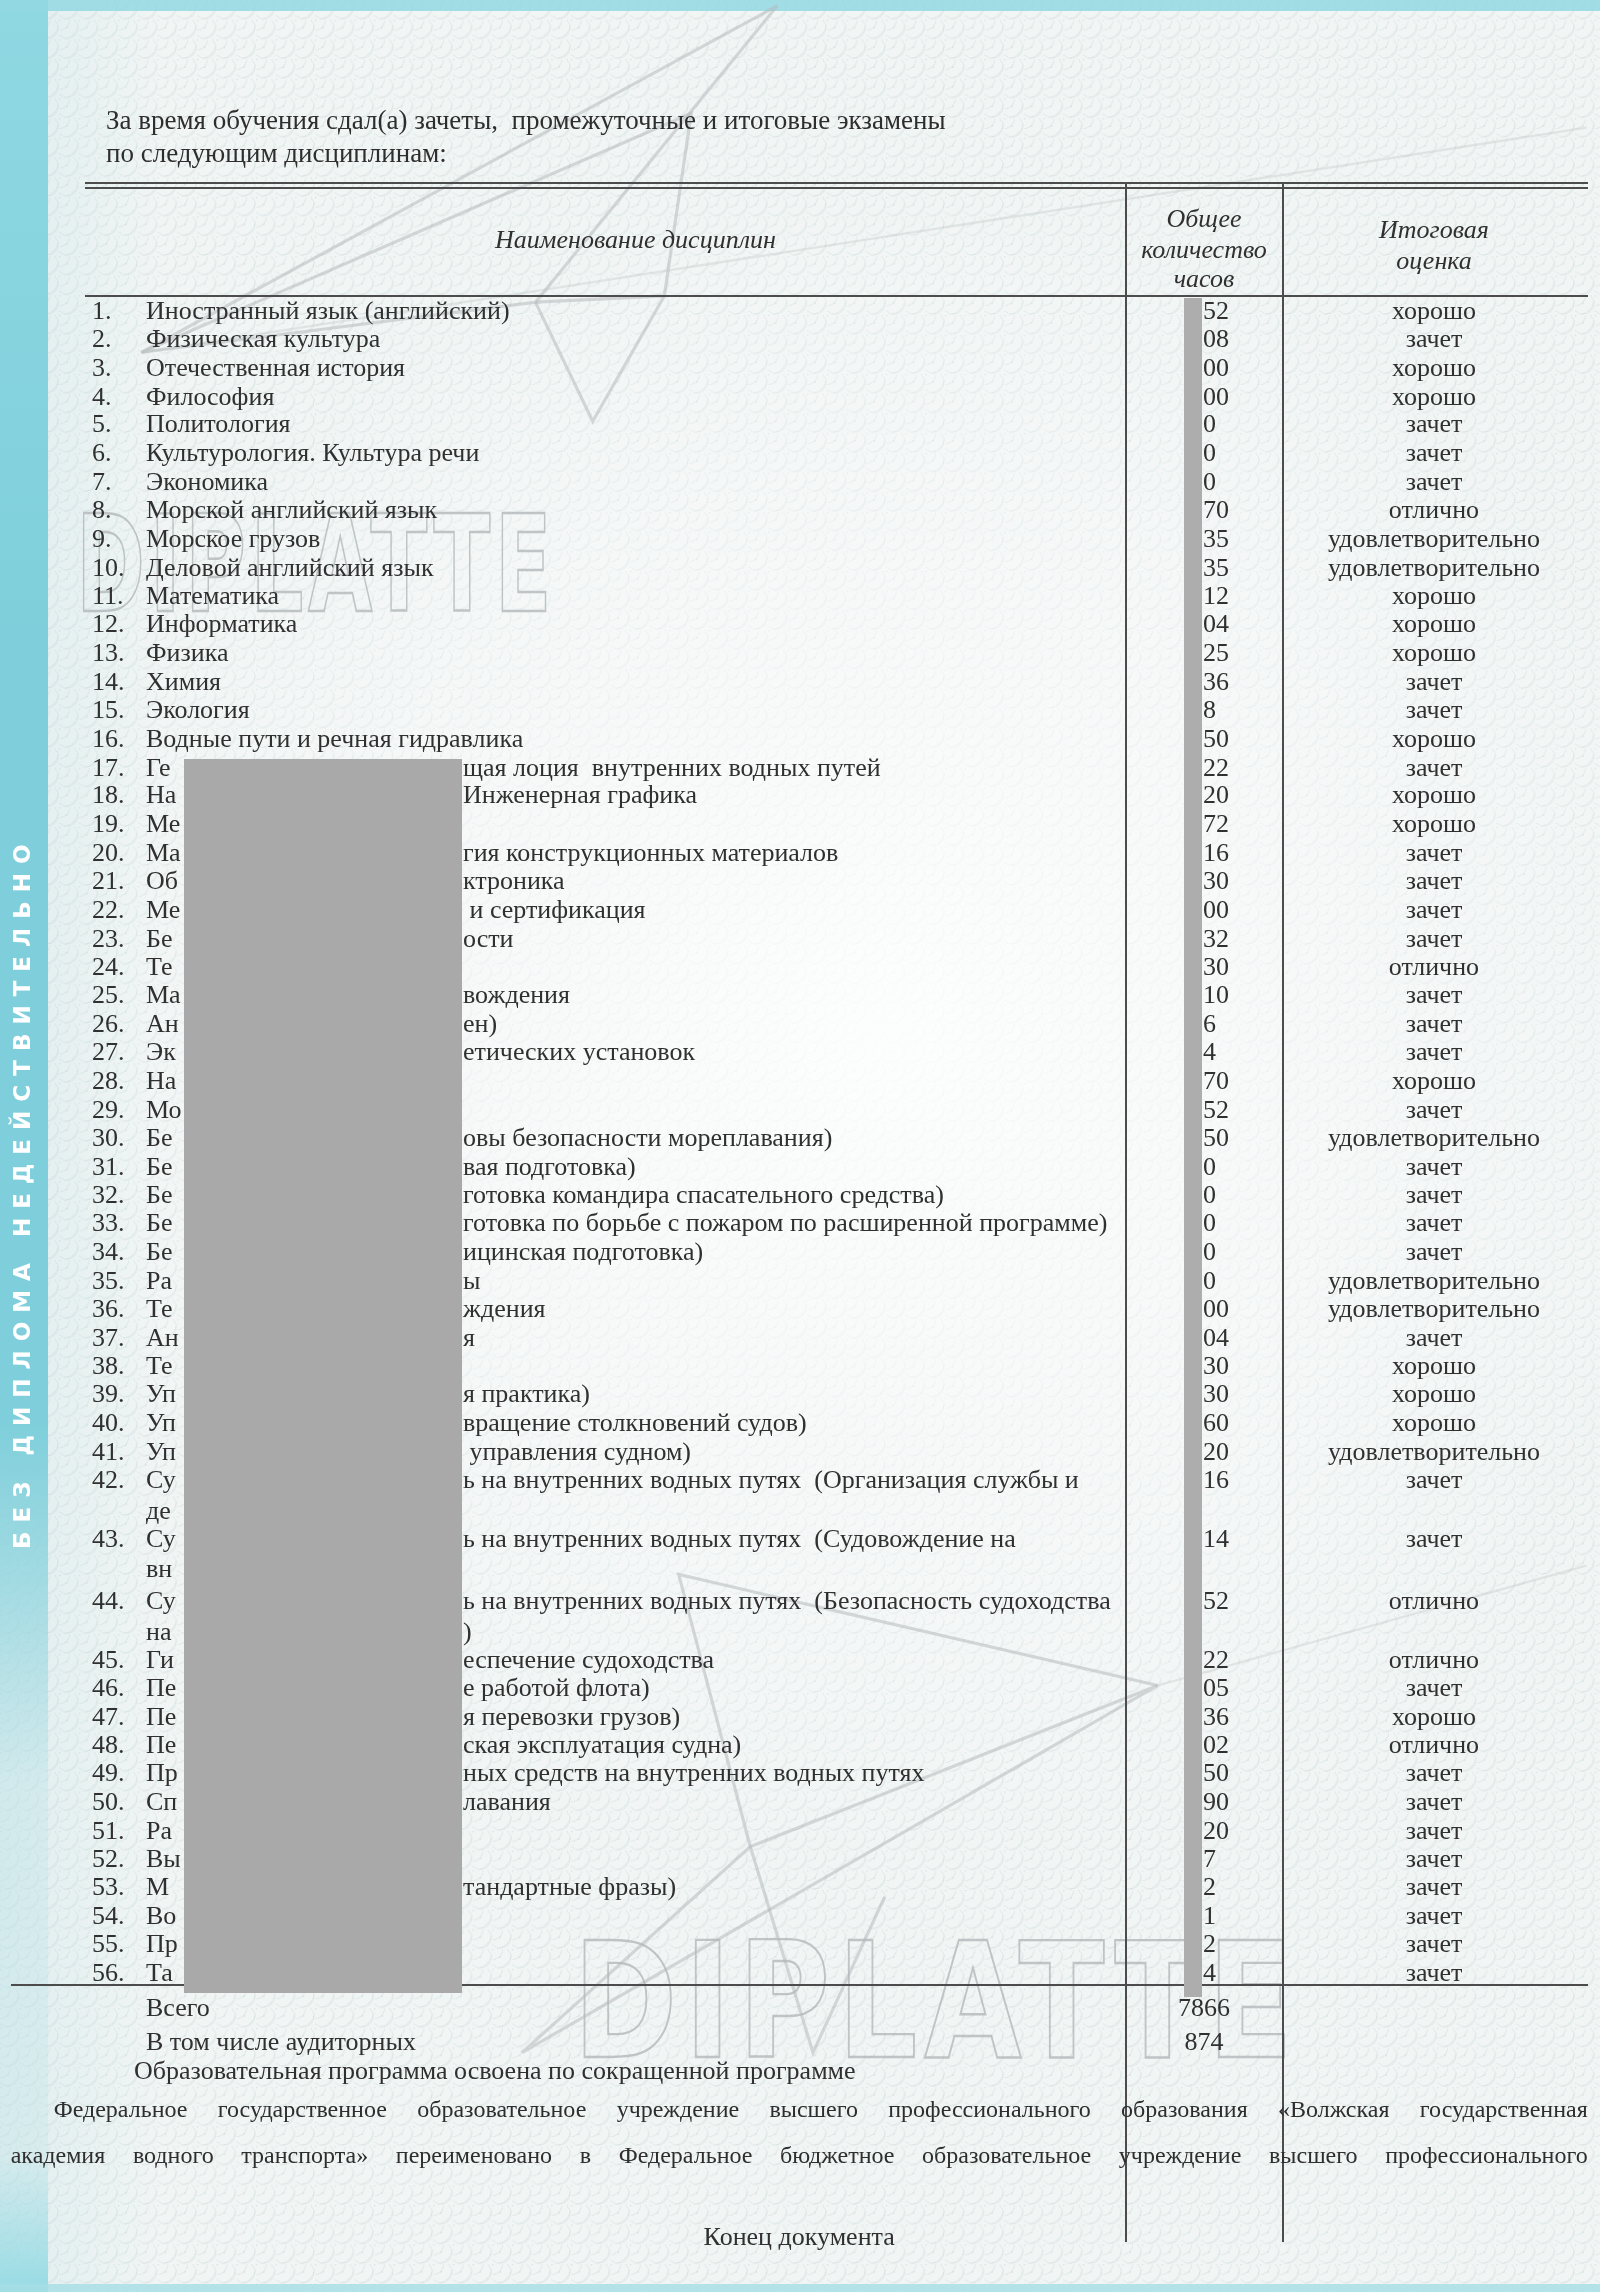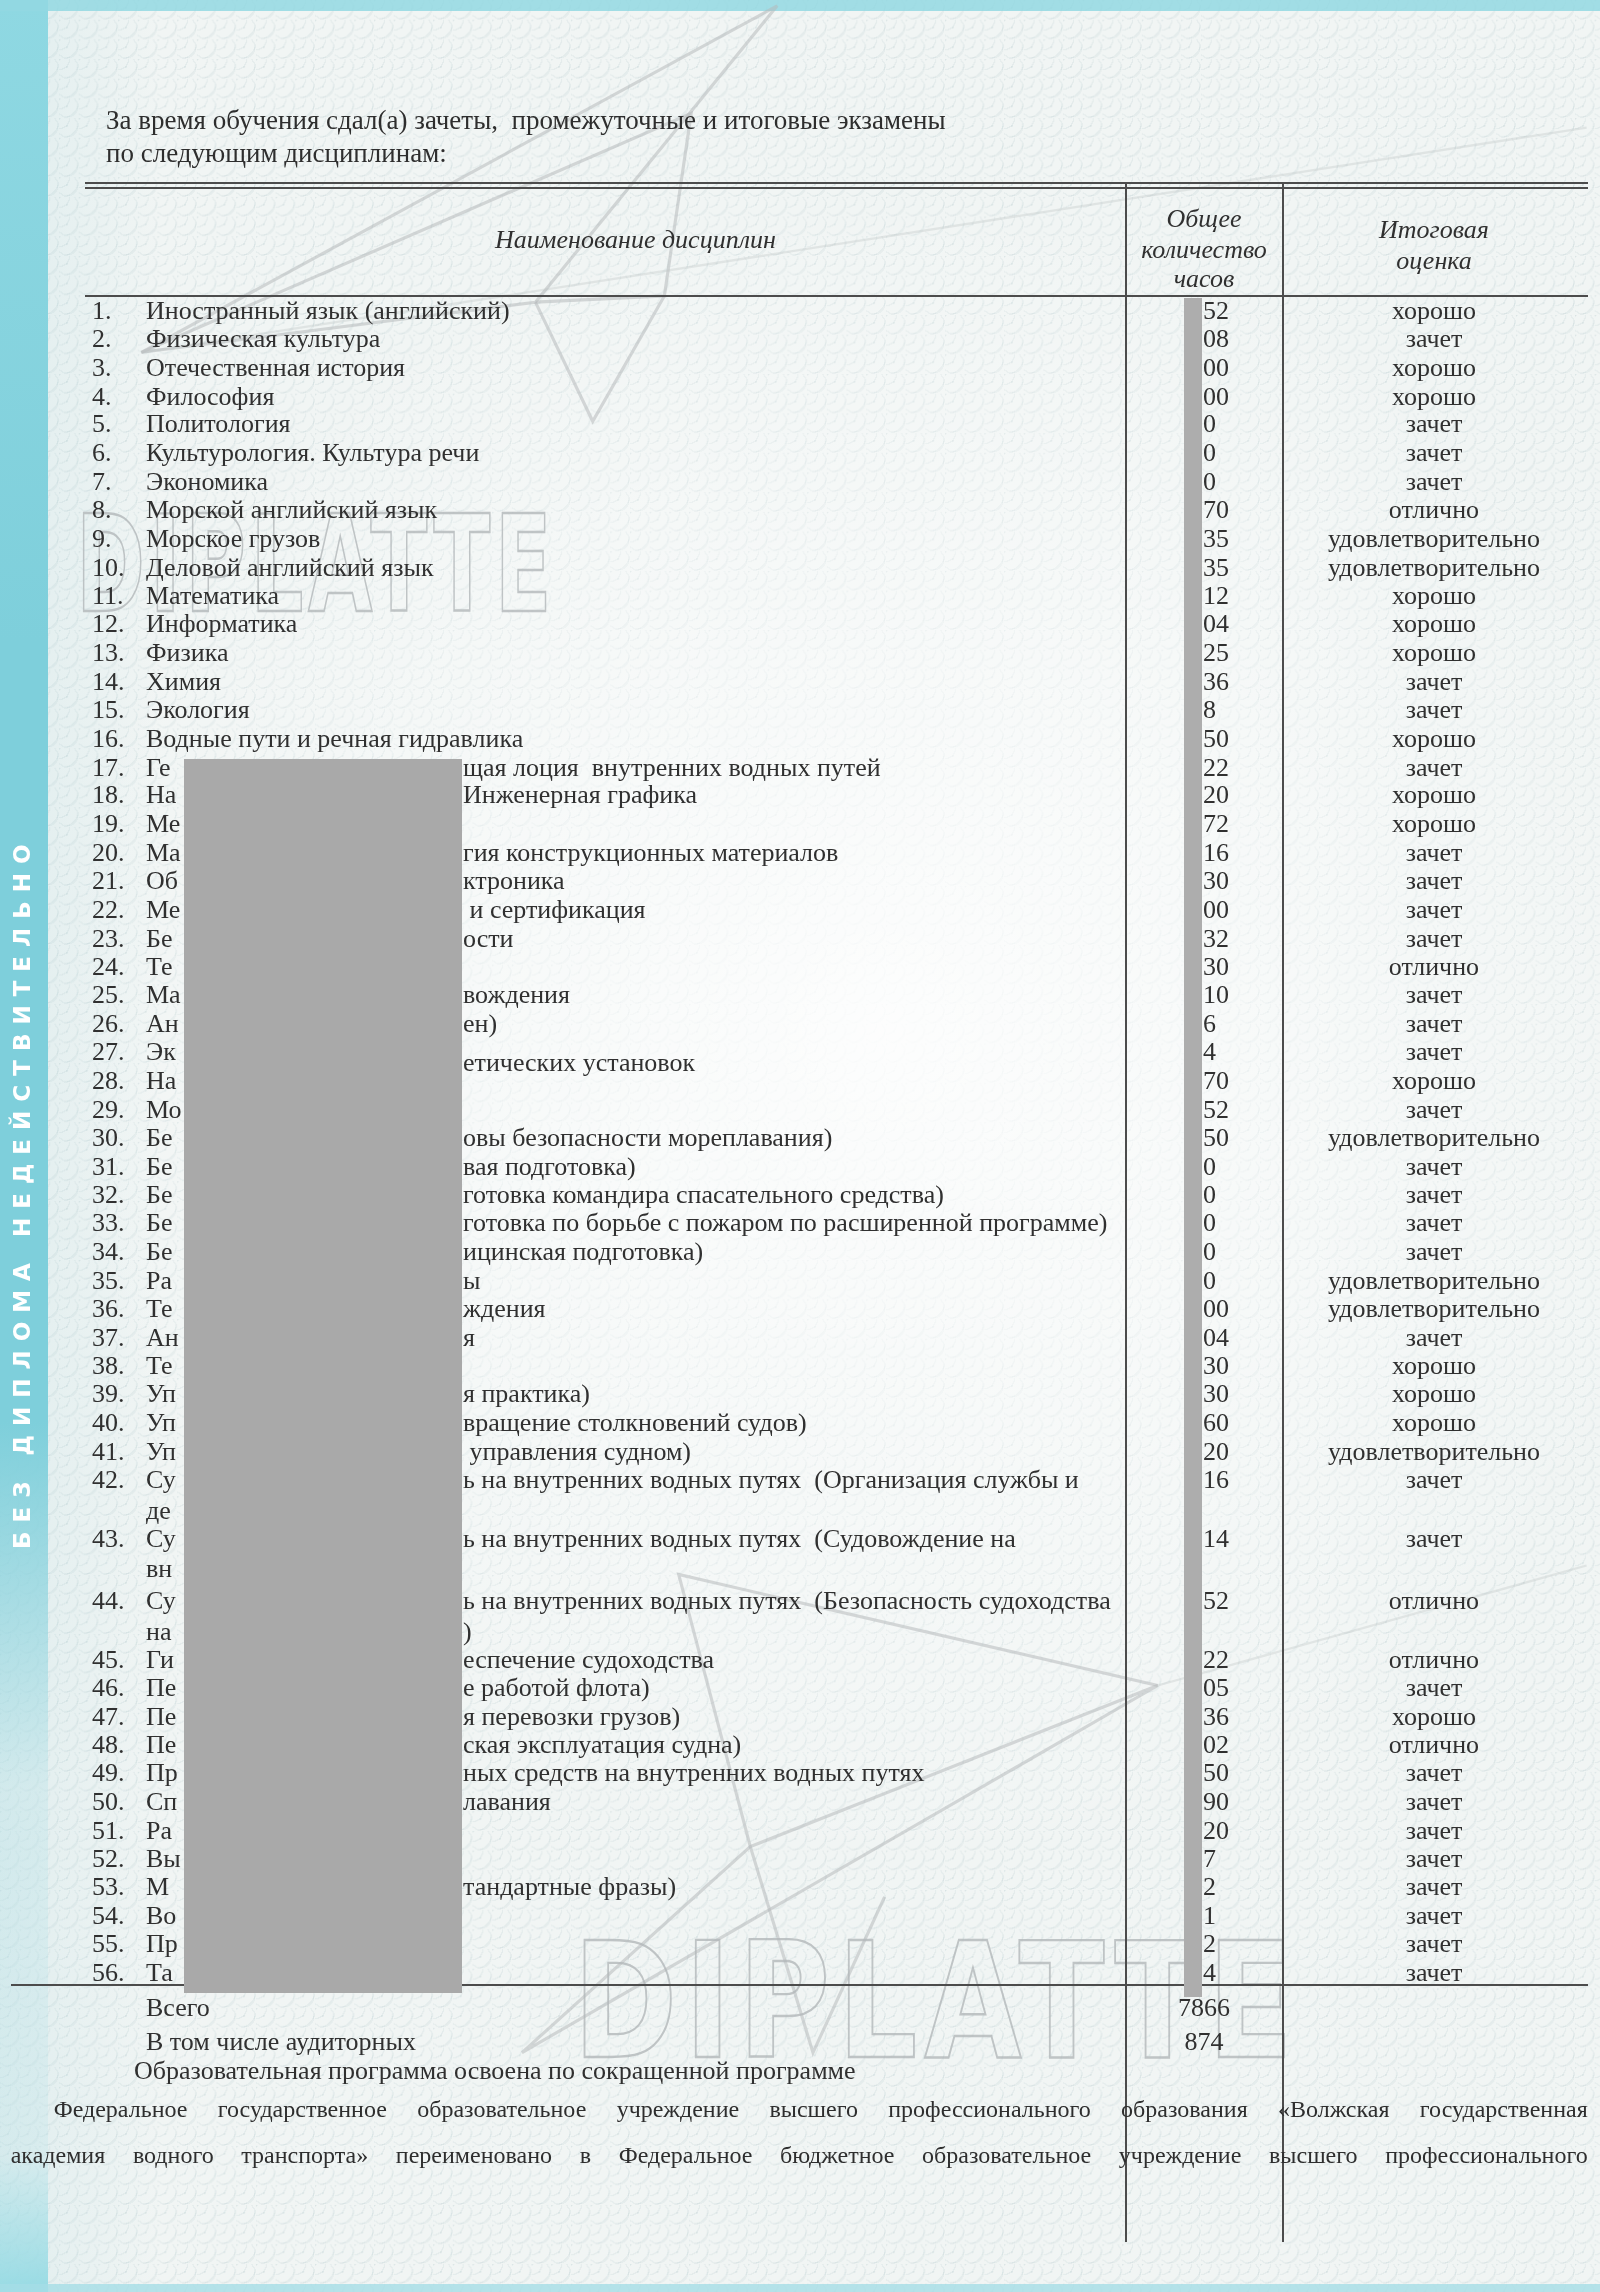--- a/index.html
+++ b/index.html
@@ -192,21 +192,21 @@
       <div class="cell" style="left: 463px; top: 978px;">вождения</div>
       <div class="cell" style="left: 1203px; top: 978px;">10</div>
       <div class="cell ctr" style="left: 1282px; width: 304px; top: 978px;">зачет</div>
       <div class="cell" style="left: 92px; top: 1007px;">26.</div>
       <div class="cell" style="left: 146px; top: 1007px;">Ан</div>
       <div class="cell" style="left: 463px; top: 1007px;">ен)</div>
       <div class="cell" style="left: 1203px; top: 1007px;">6</div>
       <div class="cell ctr" style="left: 1282px; width: 304px; top: 1007px;">зачет</div>
       <div class="cell" style="left: 92px; top: 1035px;">27.</div>
       <div class="cell" style="left: 146px; top: 1035px;">Эк</div>
-      <div class="cell" style="left: 463px; top: 1035px; margin-top: 11px;">етических установок</div>
+      <div class="cell" style="left: 463px; top: 1035px;">етических установок</div>
       <div class="cell" style="left: 1203px; top: 1035px;">4</div>
       <div class="cell ctr" style="left: 1282px; width: 304px; top: 1035px;">зачет</div>
       <div class="cell" style="left: 92px; top: 1064px;">28.</div>
       <div class="cell" style="left: 146px; top: 1064px;">На</div>
       <div class="cell" style="left: 1203px; top: 1064px;">70</div>
       <div class="cell ctr" style="left: 1282px; width: 304px; top: 1064px;">хорошо</div>
       <div class="cell" style="left: 92px; top: 1093px;">29.</div>
       <div class="cell" style="left: 146px; top: 1093px;">Мо</div>
       <div class="cell" style="left: 1203px; top: 1093px;">52</div>
       <div class="cell ctr" style="left: 1282px; width: 304px; top: 1093px;">зачет</div>
@@ -348,15 +348,16 @@
       <div class="cell" style="left: 146px; top: 2025px;">В том числе аудиторных</div>
       <div class="cell ctr" style="left: 1125px; width: 158px; top: 2025px;">874</div>
     </div>
 
   <div class="red" style="left:184px;top:759px;width:278px;height:1234px"></div>
   <div class="red" style="left:1184px;top:298px;width:18px;height:1699px;background:#adadad"></div>
 
   <div class="cell" style="left:134px;top:2054px">Образовательная программа освоена по сокращенной программе</div>
   <div class="fline" style="top:2092px;padding-left:43px;width:1534px">Федеральное государственное образовательное учреждение высшего профессионального образования «Волжская государственная</div>
   <div class="fline" style="top:2138px">академия водного транспорта» переименовано в Федеральное бюджетное образовательное учреждение высшего профессионального</div>
+  <div class="cell ctr" style="left:10.7px;top:2220px;width:1577px">Конец документа</div>
 
 </div>
 
 
 </body></html>

